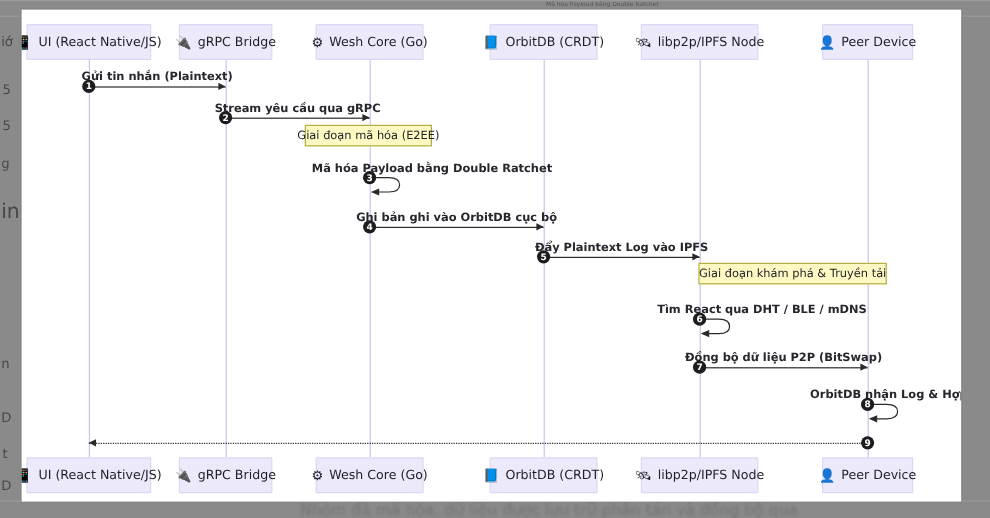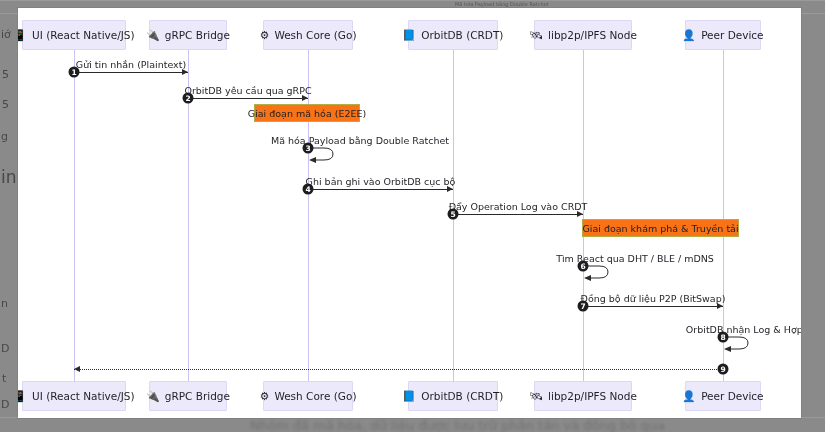--- a/index.html
+++ b/index.html
@@ -62,20 +62,21 @@
   }
   .actor .ico { font-size: 11px; line-height: 1; display: inline-block; }
 
   
   .msg-label {
     position: absolute;
     font-size: 9.5px;
     color: #26262c;
     white-space: nowrap;
     transform: translateX(-50%);
+    font-weight: bold;
   }
 
   
   .arrow-line {
     position: absolute;
     height: 1px;
     background: #2a2a2a;
   }
   .arrow-line.dotted {
     height: 0;
@@ -103,21 +104,21 @@
     text-align: center;
     font-family: "DejaVu Sans", "Liberation Sans", sans-serif;
     font-weight: bold;
     transform: translate(-50%, -50%);
     z-index: 5;
   }
 
   
   .note {
     position: absolute;
-    background: #f97316;
+    background: #fef9c3;
     border: 1px solid #b5ad44;
     font-size: 9.5px;
     color: #1f1f24;
     display: flex;
     align-items: center;
     justify-content: center;
     white-space: nowrap;
     padding: 0 10px;
     height: 18px;
   }
@@ -205,35 +206,35 @@
           <span>Peer Device</span>
         </div>
         <div class="note" style="left: 236px; top: 96px; width: 106px;">Giai đoạn mã hóa (E2EE)</div>
         <div class="note" style="left: 564px; top: 211px; width: 157px;">Giai đoạn khám phá &amp; Truyền tải</div>
         <div class="arrow-line" style="left: 56px; top: 64px; width: 114px;"></div>
         <div class="arrow-head right" style="top: 61px; left: 164px;"></div>
         <div class="msg-label" style="left: 113px; top: 51px;">Gửi tin nhắn (Plaintext)</div>
         <div class="seqnum" style="left: 56px; top: 64px;">1</div>
         <div class="arrow-line" style="left: 170px; top: 90px; width: 120px;"></div>
         <div class="arrow-head right" style="top: 87px; left: 284px;"></div>
-        <div class="msg-label" style="left: 230px; top: 77px;">OrbitDB yêu cầu qua gRPC</div>
+        <div class="msg-label" style="left: 230px; top: 77px;">Stream yêu cầu qua gRPC</div>
         <div class="seqnum" style="left: 170px; top: 90px;">2</div>
         <div class="msg-label" style="left: 342px; top: 127px;">Mã hóa Payload bằng Double Ratchet</div>
         <svg class="selfloop" width="34" height="22" style="left: 290px; top: 138px;">
           <path d="M1,2 L16,2 Q25,2 25,8 Q25,14 16,14 L3,14" fill="none" stroke="#2a2a2a" stroke-width="1"></path>
           <path d="M8,11 L1,14 L8,17 Z" fill="#2a2a2a"></path>
         </svg>
         <div class="seqnum" style="left: 290px; top: 140px;">3</div>
         <div class="arrow-line" style="left: 290px; top: 181px; width: 145px;"></div>
         <div class="arrow-head right" style="top: 178px; left: 429px;"></div>
         <div class="msg-label" style="left: 362.5px; top: 168px;">Ghi bản ghi vào OrbitDB cục bộ</div>
         <div class="seqnum" style="left: 290px; top: 181px;">4</div>
         <div class="arrow-line" style="left: 435px; top: 206px; width: 130px;"></div>
         <div class="arrow-head right" style="top: 203px; left: 559px;"></div>
-        <div class="msg-label" style="left: 500px; top: 193px;">Đẩy Operation Log vào CRDT</div>
+        <div class="msg-label" style="left: 500px; top: 193px;">Đẩy Plaintext Log vào IPFS</div>
         <div class="seqnum" style="left: 435px; top: 206px;">5</div>
         <div class="msg-label" style="left: 617px; top: 245px;">Tìm React qua DHT / BLE / mDNS</div>
         <svg class="selfloop" width="34" height="22" style="left: 565px; top: 256px;">
           <path d="M1,2 L16,2 Q25,2 25,8 Q25,14 16,14 L3,14" fill="none" stroke="#2a2a2a" stroke-width="1"></path>
           <path d="M8,11 L1,14 L8,17 Z" fill="#2a2a2a"></path>
         </svg>
         <div class="seqnum" style="left: 565px; top: 258px;">6</div>
         <div class="arrow-line" style="left: 565px; top: 298px; width: 140px;"></div>
         <div class="arrow-head right" style="top: 295px; left: 699px;"></div>
         <div class="msg-label" style="left: 635px; top: 285px;">Đồng bộ dữ liệu P2P (BitSwap)</div>

